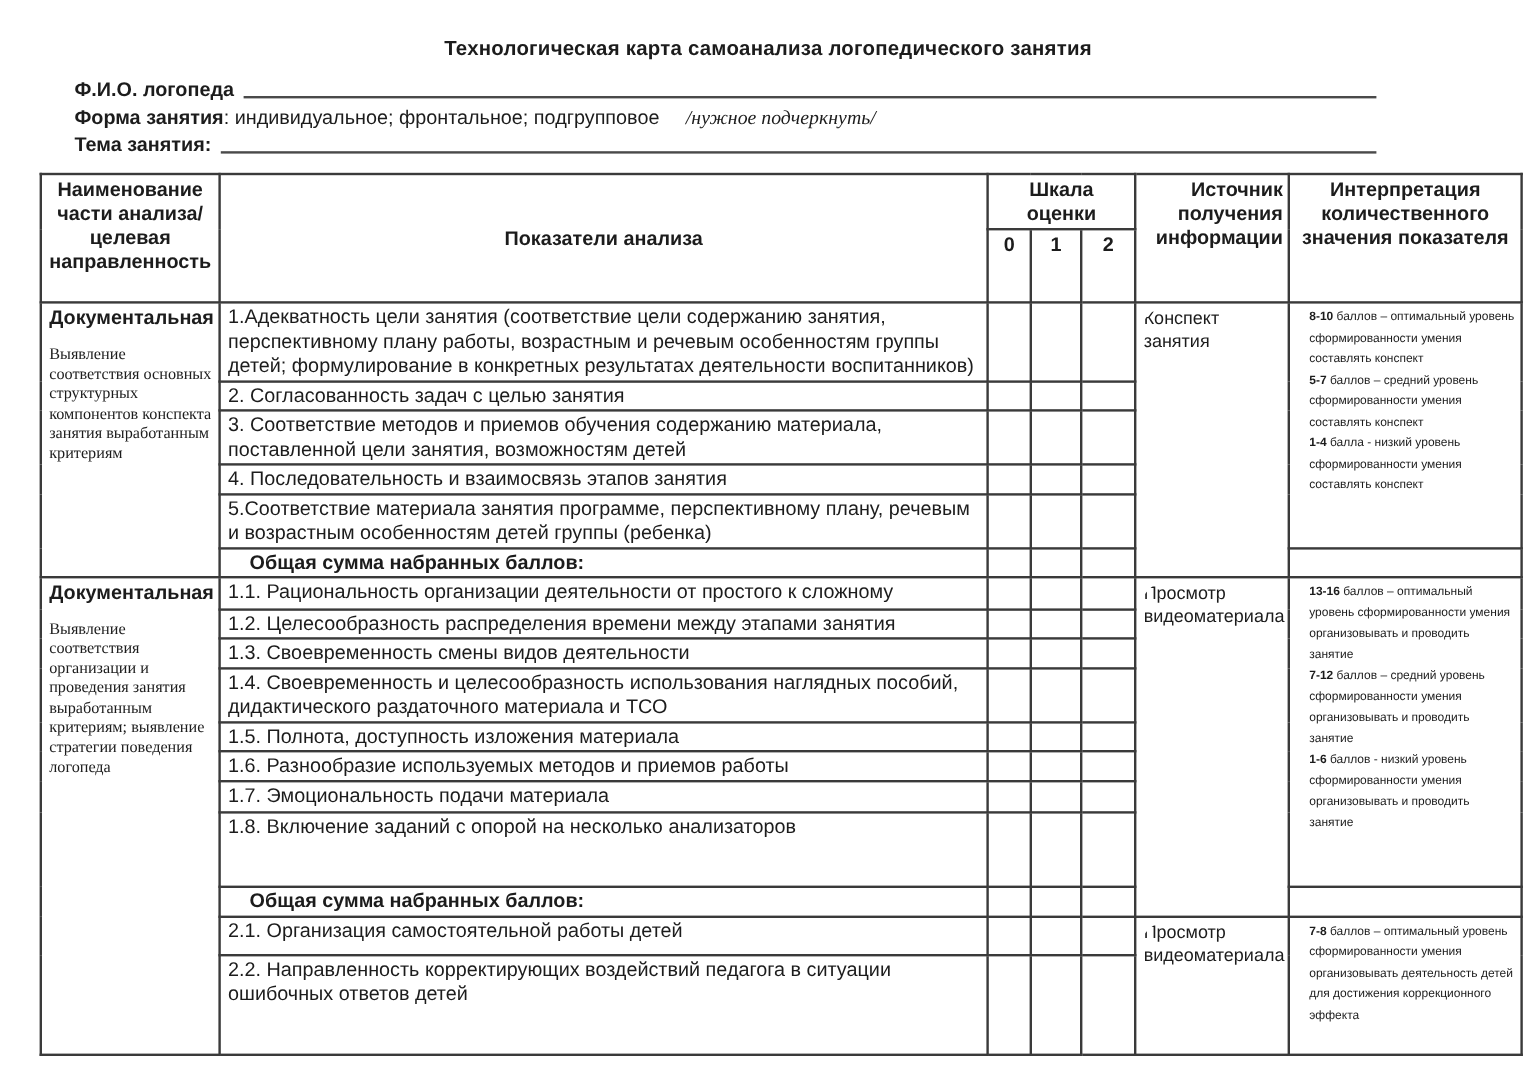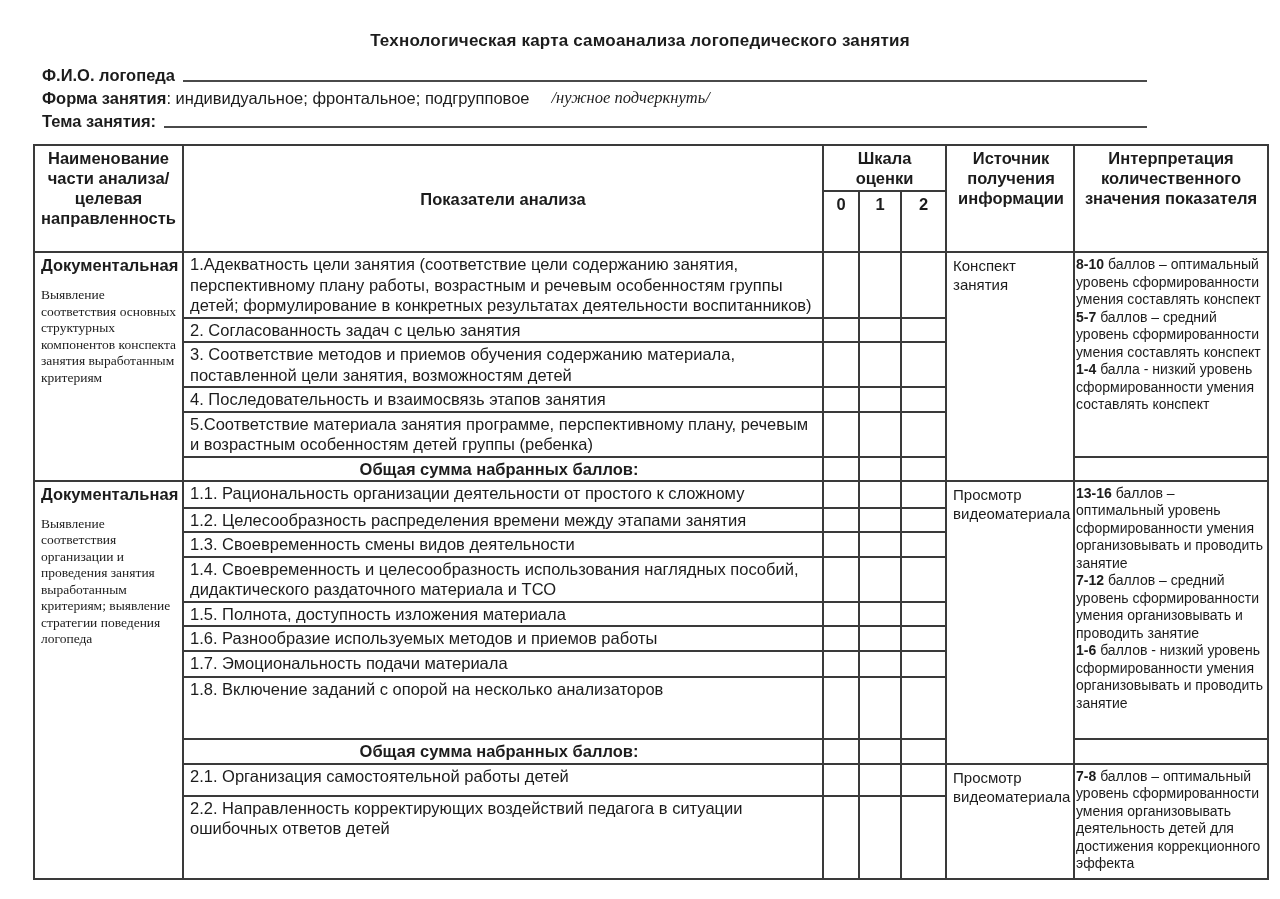--- a/index.html
+++ b/index.html
@@ -12,43 +12,43 @@
   }
   .doc-title{
     padding-top:31px;
     text-align:center;
     font-size:17px;
     font-weight:bold;
     letter-spacing:.2px;
   }
   .hdr{margin:11px 0 0 42px;width:1105px;}
   .hline{display:flex;align-items:flex-end;height:23px;font-size:16.5px;}
-  .lbl{font-weight:bold;white-space:pre;}
+  .lbl{font-weight:bold;white-space:pre;margin-left:20px;}
   .reg{white-space:pre;}
   .note{font-style:italic;margin-left:22px;font-family:Liberation Serif, serif;}
   .fill{flex:1;border-bottom:2px solid #4a4a4a;margin:0 0 3px 8px;}
 
   .tbl-wrap{margin:13px 0 0 33px;}
   table{border-collapse:collapse;table-layout:fixed;width:1234px;}
   th,td{border:2px solid #3a3a3a;vertical-align:top;overflow:hidden;}
   th{font-size:16.5px;line-height:20px;padding:2px 4px;font-weight:bold;}
   th.c-name{text-align:center;vertical-align:top;}
   th.c-ind{text-align:center;vertical-align:middle;}
   th.c-scale{text-align:center;vertical-align:top;height:22px;}
-  th.c-src{text-align:center;vertical-align:top;padding-left:6px;margin-top:12px;}
+  th.c-src{text-align:right;vertical-align:top;padding-left:6px;margin-top:12px;}
   th.c-interp{text-align:center;vertical-align:top;}
   th.c-score{text-align:center;vertical-align:top;}
 
   td.ind{font-size:16.5px;line-height:20.5px;padding:1px 6px;}
-  td.sum{font-size:16.5px;font-weight:bold;text-align:center;padding:1px 8px 1px 0;line-height:20px;}
+  td.sum{font-size:16.5px;font-weight:bold;text-align:left;padding:1px 8px 1px 24px;line-height:20px;}
   td.namecol{padding:2px 4px 2px 6px;}
   .sec-title{font-weight:bold;font-size:16.5px;line-height:20px;}
   .sec-desc{font-size:13.5px;line-height:16.5px;margin-top:12px;font-family:Liberation Serif, serif;}
-  td.src{font-size:15px;line-height:19px;padding:3px 4px 19px 6px;}
-  td.interp{font-size:14px;line-height:17.5px;padding:3px 4px 3px 1px;}
+  td.src{font-size:15px;line-height:19px;padding:3px 4px 19px 6px;border-radius:32px;}
+  td.interp{font-size:10px;line-height:17.5px;padding:3px 4px 3px 16px;}
   td.interp-empty{padding:0;}
   .ilevel .b{font-weight:bold;}
   td.score{padding:0;}
 </style>
 </head>
 <body>
 
 <div class="doc-title">Технологическая карта  самоанализа логопедического занятия</div>
 
 <div class="hdr">

